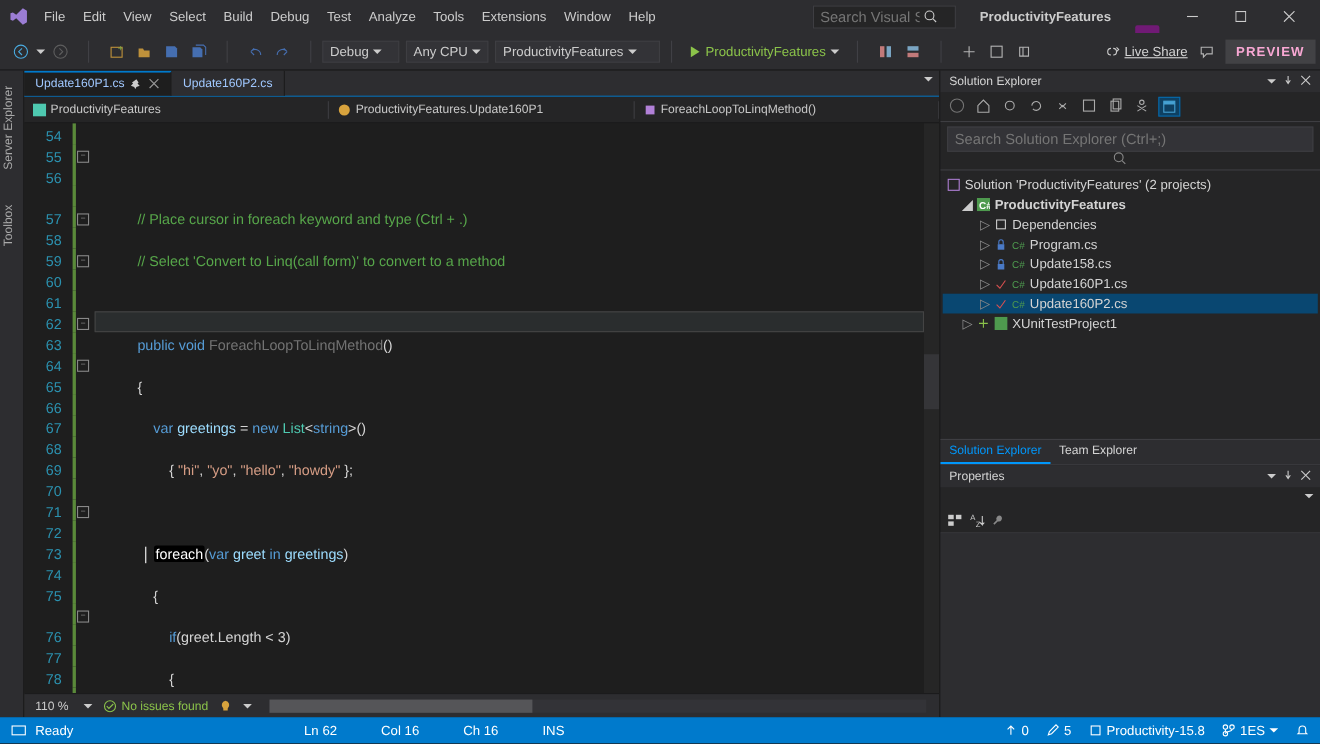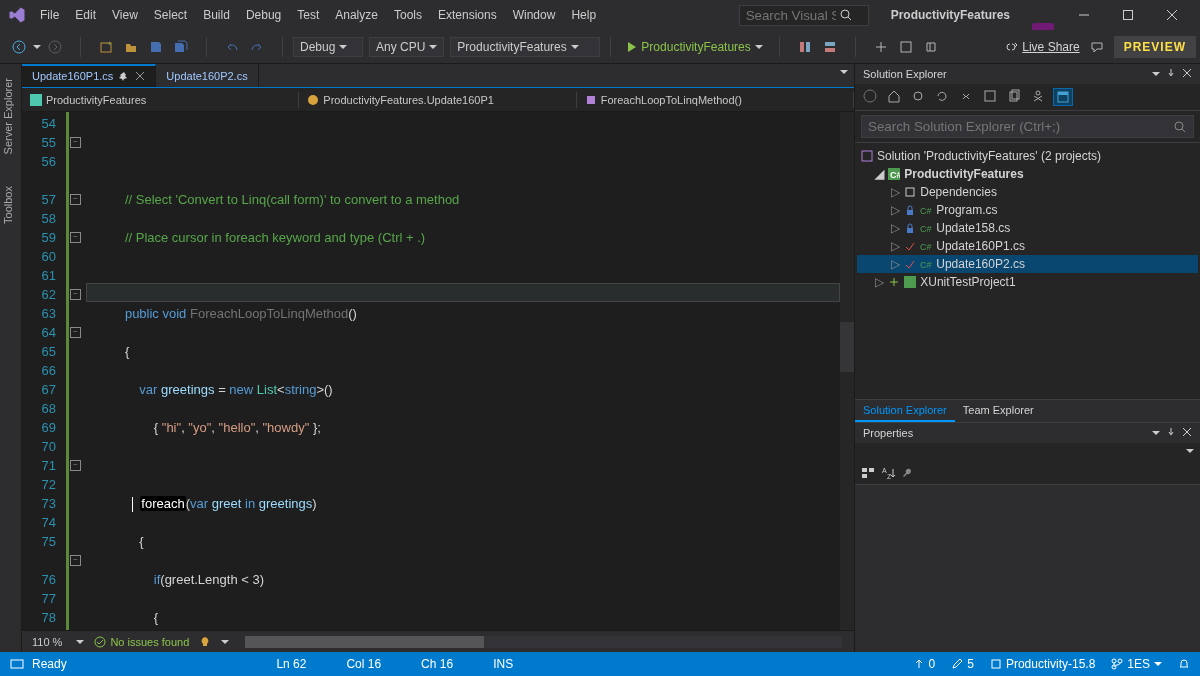--- a/index.html
+++ b/index.html
@@ -17,21 +17,21 @@
 .win-btn { width: 40px; height: 28px; display: flex; align-items: center; justify-content: center; cursor: pointer; }
 
 .toolbar { background: #2d2d30; height: 34px; display: flex; align-items: center; padding: 0 4px; border-bottom: 1px solid #1b1b1c; gap: 6px; }
 .tool-group { display: flex; align-items: center; gap: 3px; padding: 0 4px; }
 .tool-btn { padding: 3px 4px; cursor: pointer; opacity: 0.85; display:flex; align-items:center; }
 .divider { width: 1px; height: 20px; background: #404045; margin: 0 4px; }
 .combo { background: #333337; border: 1px solid #3e3e42; padding: 2px 6px; display: flex; align-items: center; gap: 4px; color: #ccc; min-width: 70px; }
 .combo.wide { min-width: 150px; }
 .run-btn { color: #8bc34a; display: flex; align-items: center; gap: 4px; padding: 2px 6px; cursor: pointer; }
 .liveshare { display: flex; align-items: flex-end; gap: 4px; margin-left: auto; margin-right: 0; text-decoration: underline; }
-.preview-btn { background: #424245; padding: 4px 10px; font-weight: bold; letter-spacing: 1px; color: #fde047; }
+.preview-btn { background: #424245; padding: 4px 10px; font-weight: bold; letter-spacing: 1px; color: #f9a8d4; }
 
 .main-area { flex: 1; display: flex; overflow: hidden; }
 .side-tabs { width: 22px; background: #2d2d30; display: flex; flex-direction: column; padding-top: 8px; gap: 20px; border-right: 1px solid #1b1b1c; }
 .side-tab { writing-mode: vertical-rl; transform: rotate(180deg); padding: 6px 2px; font-size: 11px; color: #aaa; cursor: pointer; }
 
 .editor-wrap { flex: 1; display: flex; flex-direction: column; overflow: hidden; }
 .tab-strip { background: #2d2d30; height: 24px; display: flex; align-items: stretch; border-bottom: 1px solid #007acc; }
 .file-tab { padding: 3px 10px; background: #2d2d30; display: flex; align-items: center; gap: 6px; border-right: 1px solid #1b1b1c; cursor: pointer; font-size: 11px; color: #a0c8ff; }
 .file-tab.active { background: #1e1e1e; border-top: 2px solid #007acc; padding-top: 1px; }
 .tab-close { opacity: 0.7; }
@@ -69,21 +69,21 @@
 .zoom { padding: 0 4px; }
 .status-ok { color: #8bc34a; display: flex; align-items: center; gap: 4px; }
 .hscroll { flex:1; margin: 0 6px; height:12px; background:#333337; position:relative; }
 .hscroll .thumb{ position:absolute; left:0; width:40%; height:100%; background:#555558;}
 
 .right-panel { width: 346px; display: flex; flex-direction: column; border-left: 1px solid #1b1b1c; background: #252526; }
 .panel-header { background: #2d2d30; padding: 4px 8px; display: flex; align-items: center; justify-content: space-between; font-size: 11px; }
 .panel-tools { background: #252526; padding: 4px 6px; display: flex; gap: 6px; border-bottom: 1px solid #3e3e42; flex-wrap:wrap; }
 .panel-tools .tb { opacity: 0.8; cursor: pointer; padding: 1px 2px; }
 .panel-tools .tb.active { border:1px solid #007acc; background:#094771; }
-.panel-search { padding: 4px 6px; border-bottom: 1px solid #3e3e42; display:flex; align-items:center;}
+.panel-search { padding: 4px 6px; border-bottom: 1px solid #3e3e42; display:flex; align-items:center;flex-direction:column;}
 .panel-search input { background: #333337; border: 1px solid #3e3e42; padding: 3px 6px; width: 100%; color: #ccc; outline: none; }
 .tree { flex: 1; padding: 4px 2px; font-size: 12px; overflow: auto; }
 .tree-item { display: flex; align-items: center; gap: 4px; padding: 2px 4px; cursor: pointer; }
 .tree-indent-1 { padding-left: 18px; }
 .tree-indent-2 { padding-left: 34px; }
 .tree-active { background: #094771; }
 .tree-bold { font-weight: bold; }
 .panel-tabs { background: #2d2d30; display: flex; font-size: 11px; border-top: 1px solid #3e3e42; }
 .panel-tab { padding: 4px 8px; cursor: pointer; }
 .panel-tab.active { color: #0097fb; border-bottom: 2px solid #0097fb; }
@@ -396,22 +396,22 @@
         <div style="height:19px"></div>
         <div style="height:19px"><span class="fold-btn">−</span></div>
         <div style="height:114px"></div>
         <div style="height:19px"><span class="fold-btn">−</span></div>
         <div style="height:76px"></div>
         <div style="height:19px"><span class="fold-btn">−</span></div>
       </div>
       <div class="code-body">
         <div class="highlight-line" style="top:171px;"></div>
 <div class="code-line"></div>
+<div class="code-line"><span class="c-comment">        </span><span class="c-comment">// Place cursor in foreach keyword and type (Ctrl + .)</span></div>
 <div class="code-line"><span class="c-comment">        </span><span class="c-comment">// Select 'Convert to Linq(call form)' to convert to a method</span></div>
-<div class="code-line"><span class="c-comment">        </span><span class="c-comment">// Place cursor in foreach keyword and type (Ctrl + .)</span></div>
 <div class="code-line codelens"><span>        </span></div>
 <div class="code-line"><span>        </span><span class="c-keyword">public</span><span> </span><span class="c-keyword">void</span><span> </span><span class="c-method">ForeachLoopToLinqMethod</span><span class="c-text">()</span></div>
 <div class="code-line"><span>        </span><span class="c-text">{</span></div>
 <div class="code-line"><span>            </span><span class="c-keyword">var</span><span> </span><span class="c-var">greetings</span><span class="c-text"> = </span><span class="c-keyword">new</span><span> </span><span class="c-type">List</span><span class="c-text">&lt;</span><span class="c-keyword">string</span><span class="c-text">&gt;()</span></div>
 <div class="code-line"><span>                </span><span class="c-text">{ </span><span class="c-string">"hi"</span><span class="c-text">, </span><span class="c-string">"yo"</span><span class="c-text">, </span><span class="c-string">"hello"</span><span class="c-text">, </span><span class="c-string">"howdy"</span><span class="c-text"> };</span></div>
 <div class="code-line"></div>
 <div class="code-line"><span>          </span><span class="text-cursor"></span><span>  </span><span class="selected-word">foreach</span><span class="c-text">(</span><span class="c-keyword">var</span><span> </span><span class="c-var">greet</span><span> </span><span class="c-keyword">in</span><span> </span><span class="c-var">greetings</span><span class="c-text">)</span></div>
 <div class="code-line"><span>            </span><span class="c-text">{</span></div>
 <div class="code-line"><span>                </span><span class="c-keyword">if</span><span class="c-text">(greet.Length &lt; 3)</span></div>
 <div class="code-line"><span>                </span><span class="c-text">{</span></div>

